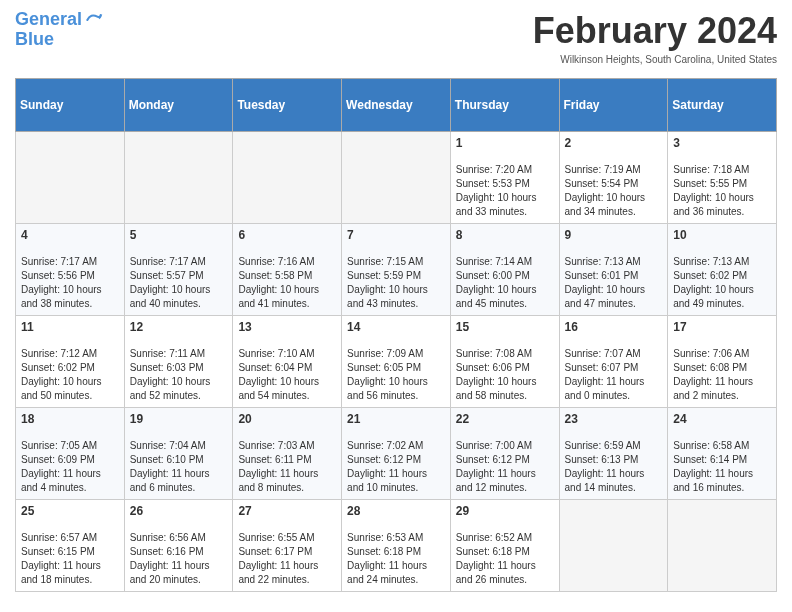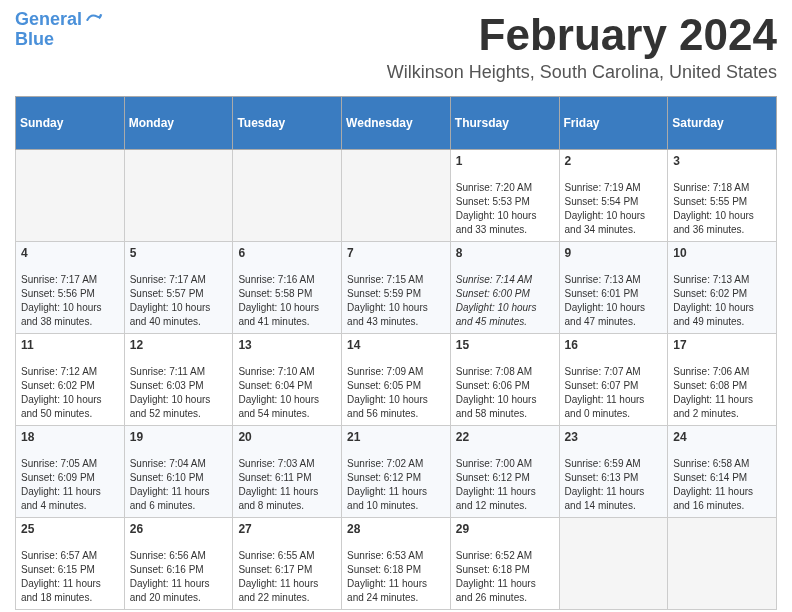--- a/index.html
+++ b/index.html
@@ -4,22 +4,22 @@
   <style>
     * { box-sizing: border-box; margin: 0; padding: 0; }
     body { font-family: Arial, sans-serif; background: #fff; width: 792px; height: 612px; overflow: hidden; }
     .page { width: 792px; min-height: 612px; padding: 10px 15px; }
     .header-top { display: flex; align-items: flex-start; justify-content: space-between; margin-bottom: 13px; }
     .logo { display: flex; align-items: center; }
     .logo-text { font-size: 18px; font-weight: bold; color: #333; line-height: 1.1; }
     .logo-text span { color: #4a90d9; }
     .logo-icon { width: 20px; height: 20px; margin-left: 2px; }
     .title-block { text-align: right; }
-    .main-title { font-size: 44px; font-weight: bold; color: #333; }
-    .subtitle { font-size: 18px; color: #555; margin-top: 2px; }
+    .main-title { font-size: 36px; font-weight: bold; color: #333; }
+    .subtitle { font-size: 10px; color: #555; margin-top: 2px; }
     .calendar { width: 100%; border-collapse: collapse; margin-top: 8px; }
     .calendar th { background: #3a7cc1; color: #fff; font-size: 12px; font-weight: bold; padding: 19px 4px; border: 1px solid #aaa; text-align: left; }
     .calendar td { border: 1px solid #ccc; padding: 4px 5px; vertical-align: top; font-size: 10px; color: #333; width: calc(100%/7); background: #fff; min-height: 75px; }
     .calendar tr:nth-child(even) td { background: #f7f9fc; }
     .day-num { font-size: 12px; font-weight: bold; margin-bottom: 2px; }
     .day-info { font-size: 10px; line-height: 1.4; color: #333; margin-top: 13px; }
     .empty-cell { background: #f5f5f5 !important; }
     .row-alt td { background: #eef3f9; }
   </style>
 </head>
@@ -111,21 +111,21 @@
           </td>
           <td>
             <div class="day-num">7</div>
             <div class="day-info" style="white-space: pre-line;">Sunrise: 7:15 AM
 Sunset: 5:59 PM
 Daylight: 10 hours
 and 43 minutes.</div>
           </td>
           <td>
             <div class="day-num">8</div>
-            <div class="day-info" style="white-space: pre-line; font-style: italic;">Sunrise: 7:14 AM
+            <div class="day-info" style="white-space: pre-line;">Sunrise: 7:14 AM
 Sunset: 6:00 PM
 Daylight: 10 hours
 and 45 minutes.</div>
           </td>
           <td>
             <div class="day-num">9</div>
             <div class="day-info" style="white-space: pre-line;">Sunrise: 7:13 AM
 Sunset: 6:01 PM
 Daylight: 10 hours
 and 47 minutes.</div>

